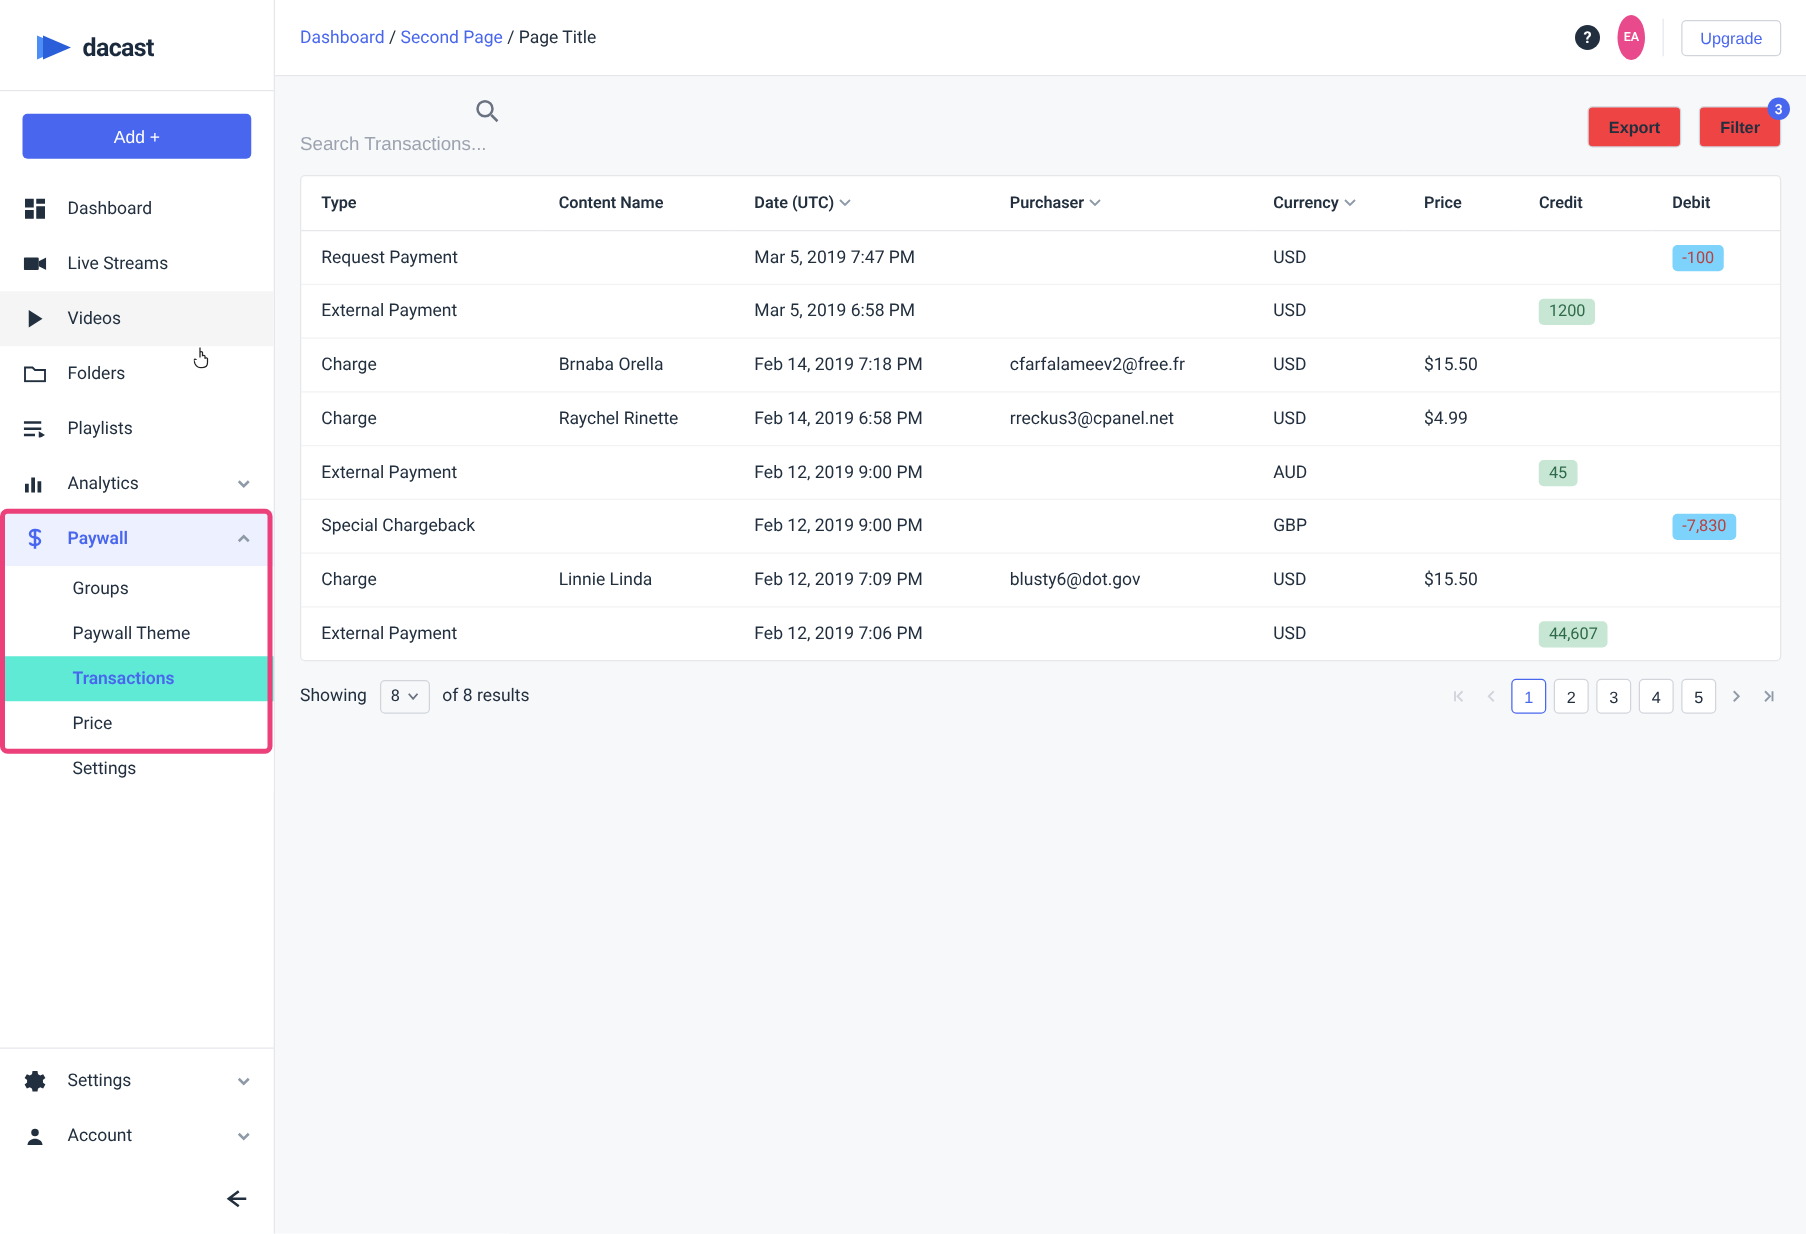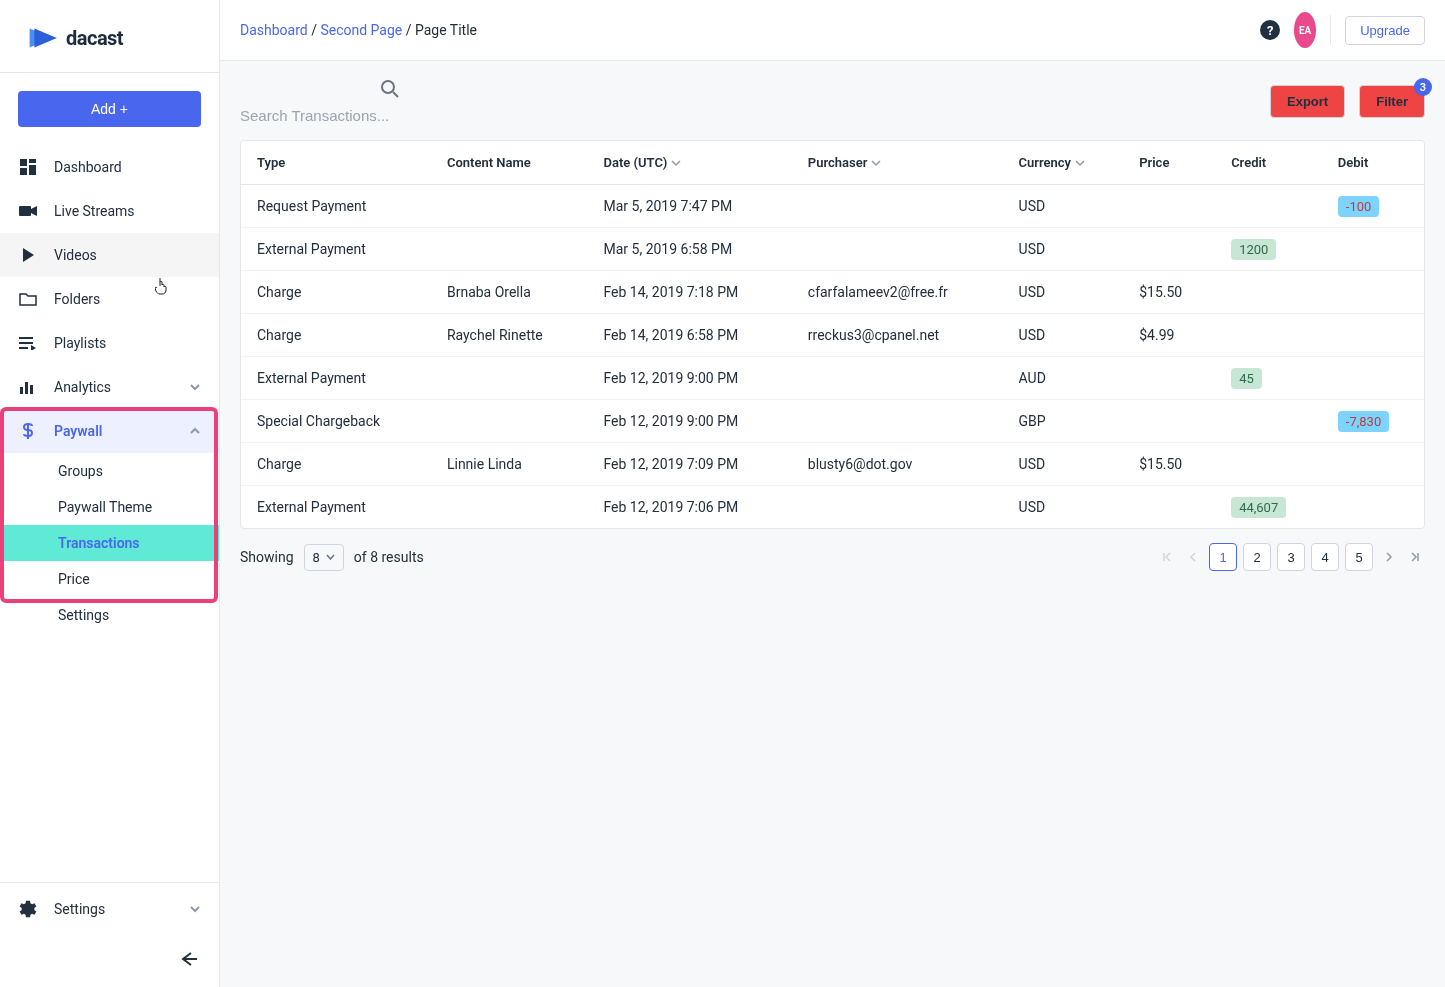--- a/index.html
+++ b/index.html
@@ -176,20 +176,34 @@
               <path d="M9 6a3 3 0 100 6 3 3 0 000-6zM15.4 9a6.5 6.5 0 00-.1-1l2-1.6-1.8-3.1-2.4 1a6.5 6.5 0 00-1.7-1L11 .8H7l-.4 2.5a6.5 6.5 0 00-1.7 1l-2.4-1L.7 6.4l2 1.6a6.5 6.5 0 000 2l-2 1.6 1.8 3.1 2.4-1a6.5 6.5 0 001.7 1L7 17.2h4l.4-2.5a6.5 6.5 0 001.7-1l2.4 1 1.8-3.1-2-1.6c.1-.3.1-.7.1-1z"></path>
             </svg>
         </span>
         <span>Settings</span>
         <span class="nav-expand">
           <svg width="12" height="8" viewBox="0 0 12 8" fill="none" stroke="currentColor" stroke-width="2">
               <path d="M2 2 L6 6 L10 2"></path>
             </svg>
         </span>
       </div>
+      <div class="nav-item">
+        <span class="nav-icon">
+          <svg width="16" height="16" viewBox="0 0 16 16" fill="currentColor">
+              <circle cx="8" cy="5" r="3"></circle>
+              <path d="M2 15c0-3 3-5 6-5s6 2 6 5z"></path>
+            </svg>
+        </span>
+        <span>Account</span>
+        <span class="nav-expand">
+          <svg width="12" height="8" viewBox="0 0 12 8" fill="none" stroke="currentColor" stroke-width="2">
+              <path d="M2 2 L6 6 L10 2"></path>
+            </svg>
+        </span>
+      </div>
     </div>
     <div class="collapse-area">
       <span style="cursor:pointer;">
         <svg width="20" height="16" viewBox="0 0 20 16" fill="none" stroke="#222F3E" stroke-width="2">
             <path d="M12 2 L4 8 L12 14 M4 8 H18"></path>
           </svg>
       </span>
     </div>
   </div>
 

